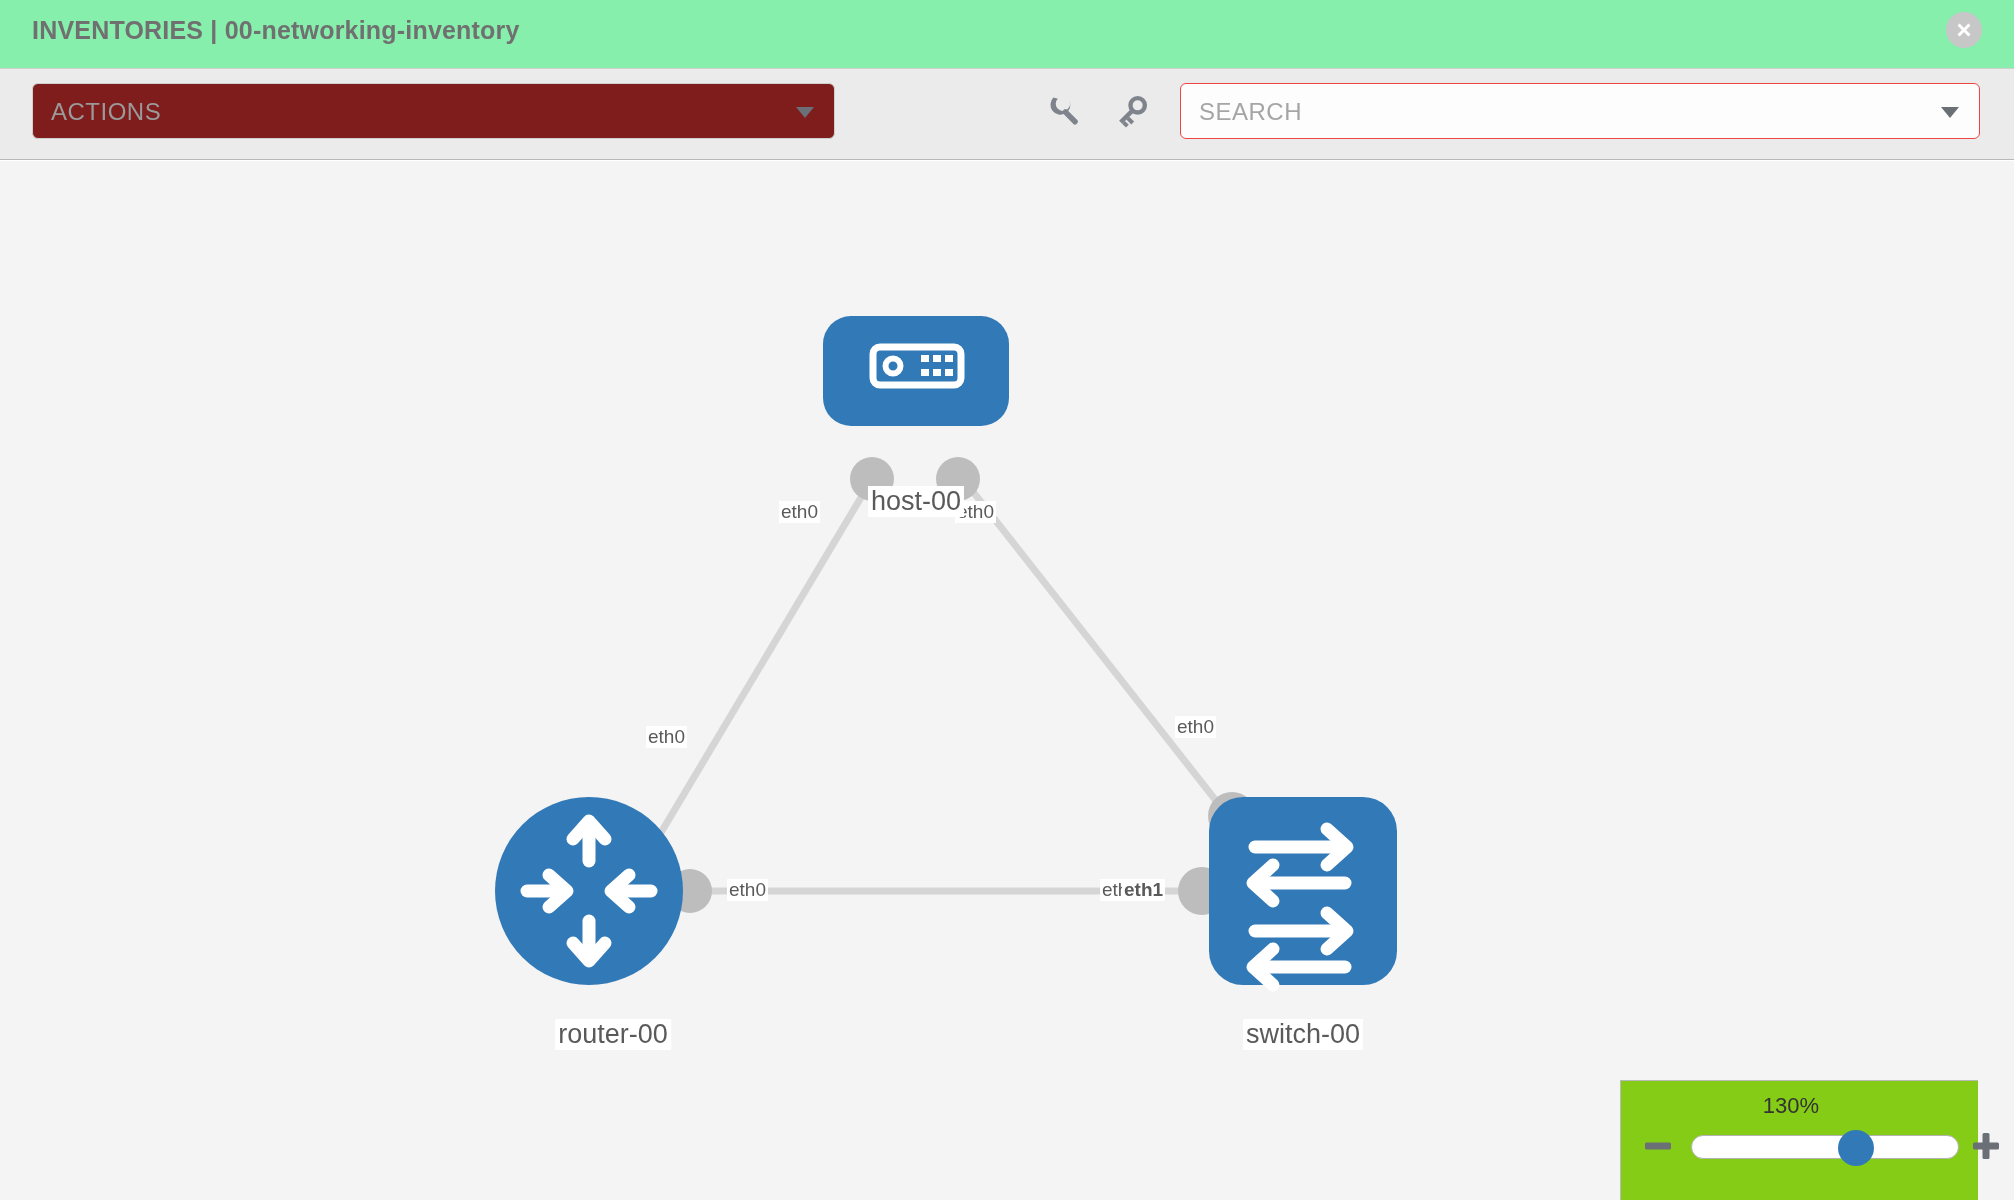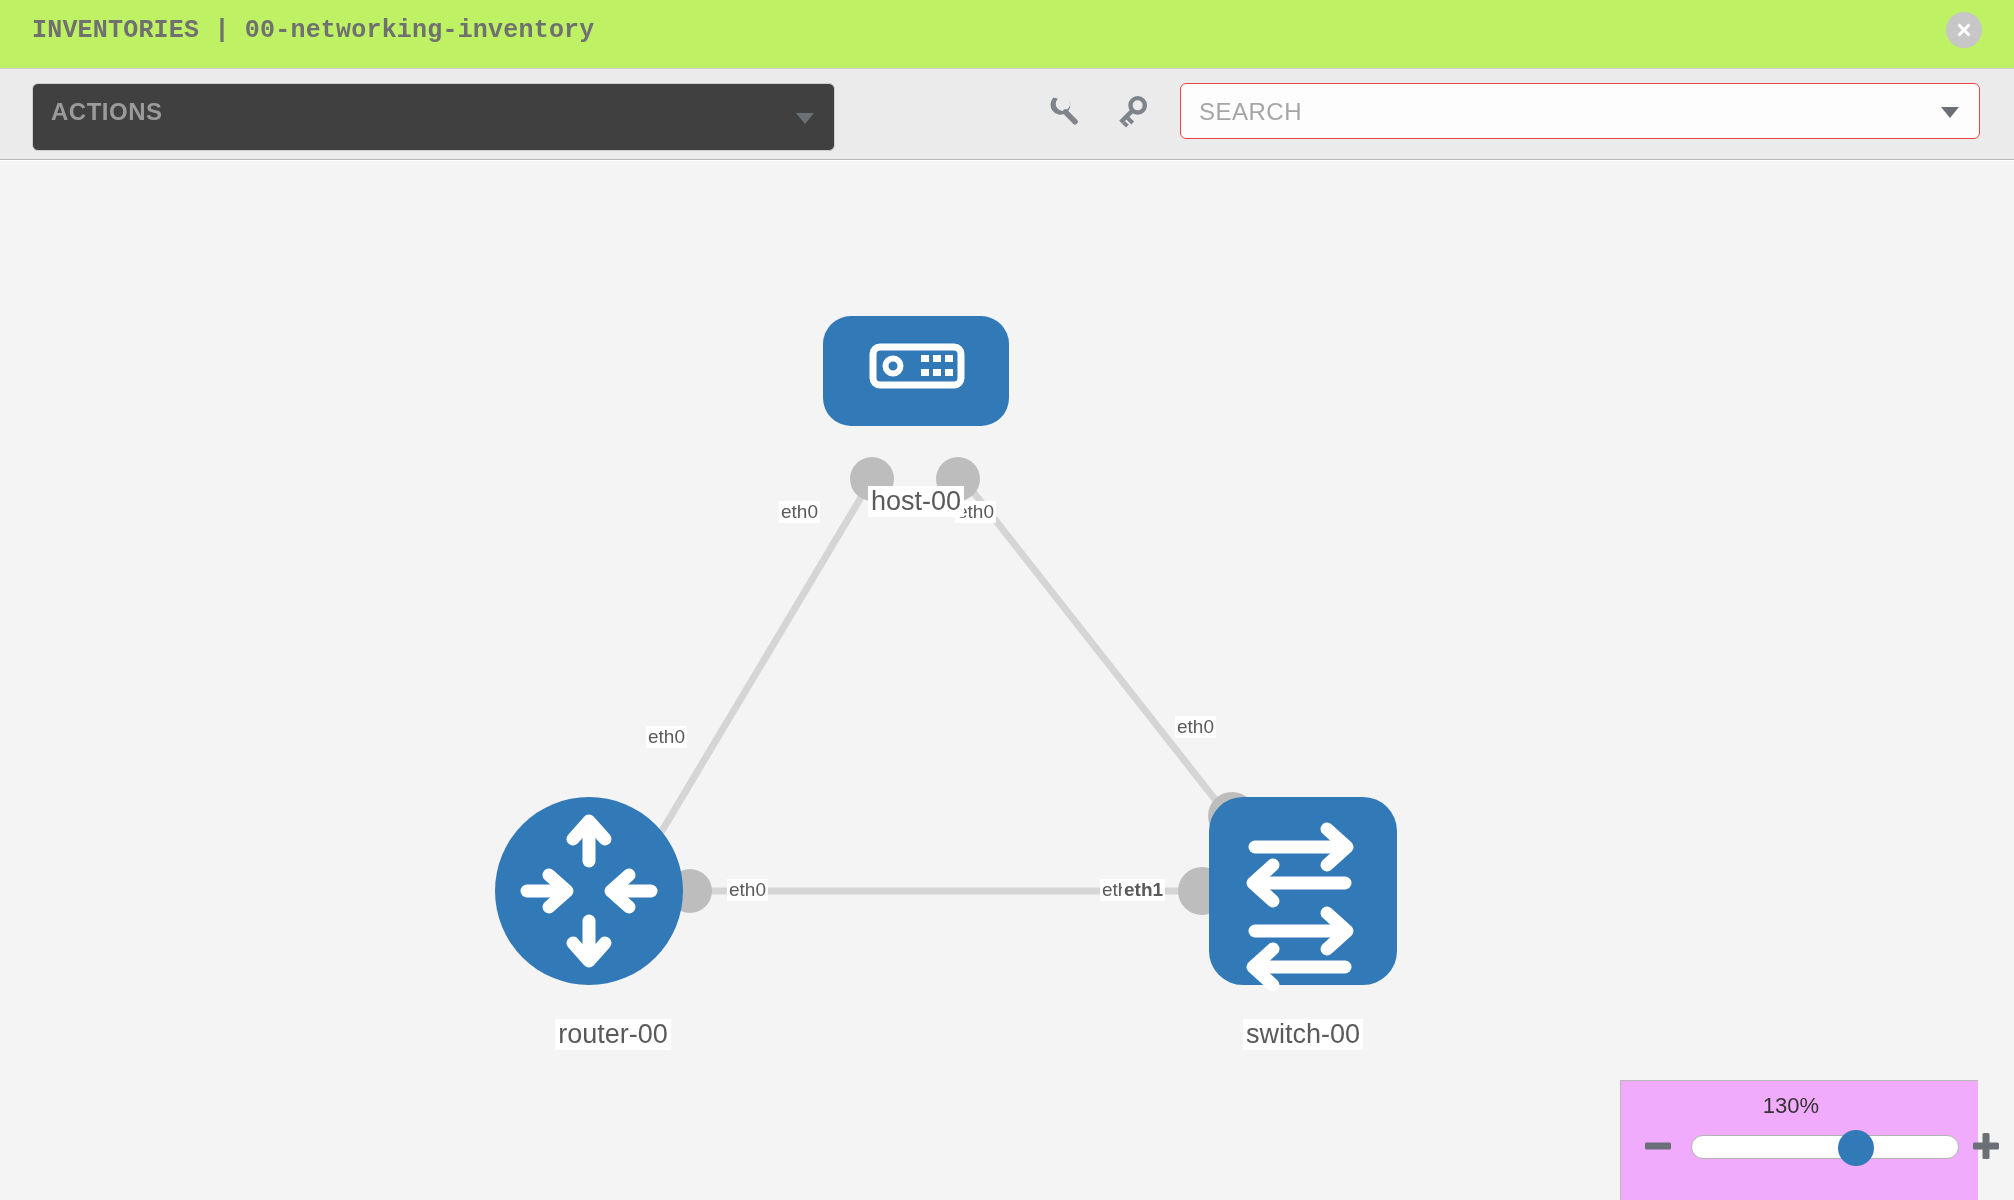--- a/index.html
+++ b/index.html
@@ -16,22 +16,21 @@
     width: 2014px;
     height: 1200px;
     background: #ffffff;
   }
 
   
   .header {
     position: absolute;
     left: 0; top: 0;
     width: 2014px; height: 68px;
-    background: #bef264;
-    font-family: Liberation Mono, monospace;
+    background: #86efac;
   }
   .header-title {
     position: absolute;
     left: 32px; top: 16px;
     font-size: 25px;
     font-weight: bold;
     color: #707070;
     letter-spacing: 0.2px;
     white-space: nowrap;
   }
@@ -50,26 +49,25 @@
     position: absolute;
     left: 0; top: 68px;
     width: 2014px; height: 92px;
     background: #ebebeb;
     border-top: 1px solid #cfcfcf;
     border-bottom: 1px solid #b8b8b8;
   }
   .actions-select {
     position: absolute;
     left: 32px; top: 14px;
-    width: 803px; height: 68px;
-    background: #404040;
+    width: 803px; height: 56px;
+    background: #7f1d1d;
     border: 1px solid #cfcfcf;
     border-radius: 6px;
     cursor: pointer;
-    font-weight: bold;
   }
   .actions-label {
     position: absolute;
     left: 18px; top: 14px;
     font-size: 24px;
     color: #9a9a9a;
     letter-spacing: 0.5px;
   }
   .caret {
     position: absolute;
@@ -137,21 +135,21 @@
     background: #ffffff;
     padding: 0 2px;
     white-space: nowrap;
   }
 
   
   .zoom-panel {
     position: absolute;
     left: 1620px; top: 1080px;
     width: 358px; height: 120px;
-    background: #f0abfc;
+    background: #84cc16;
     border: 1px solid #b9b9b9;
     border-right: none;
     border-bottom: none;
   }
   .zoom-value {
     position: absolute;
     left: 0; top: 12px;
     width: 340px;
     text-align: center;
     font-size: 22px;

